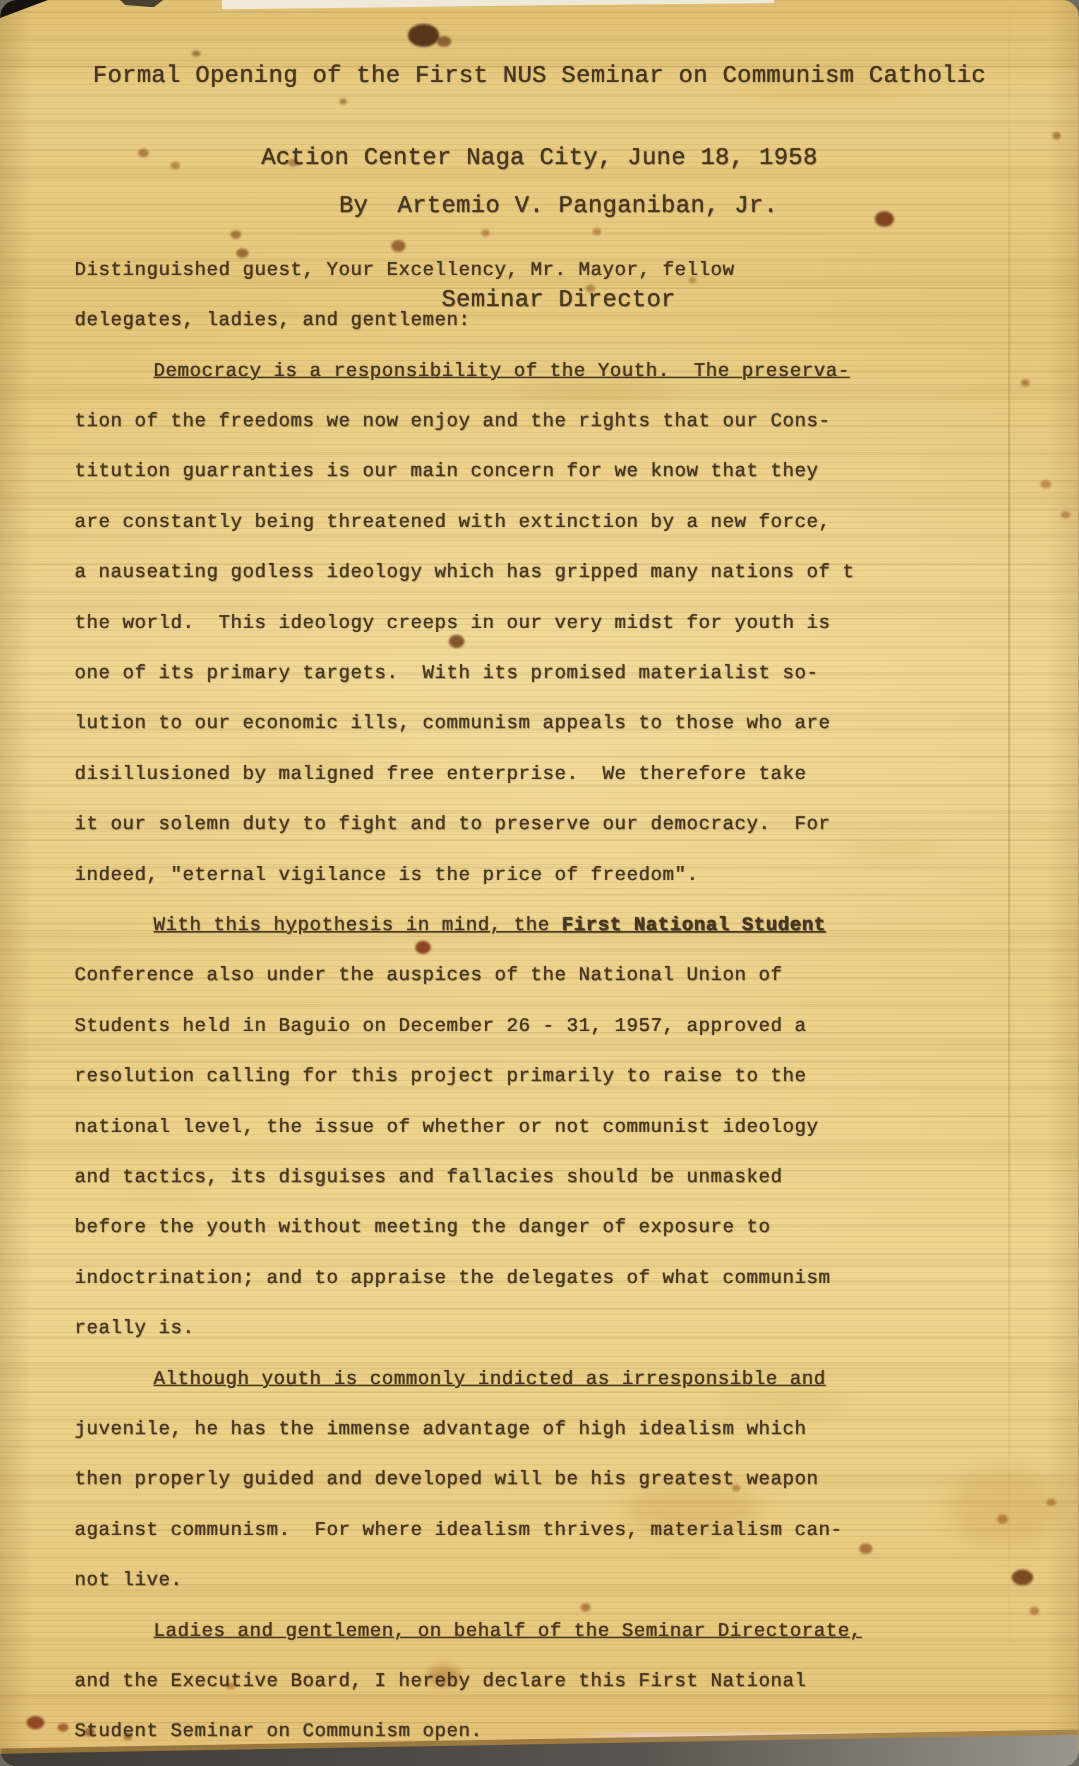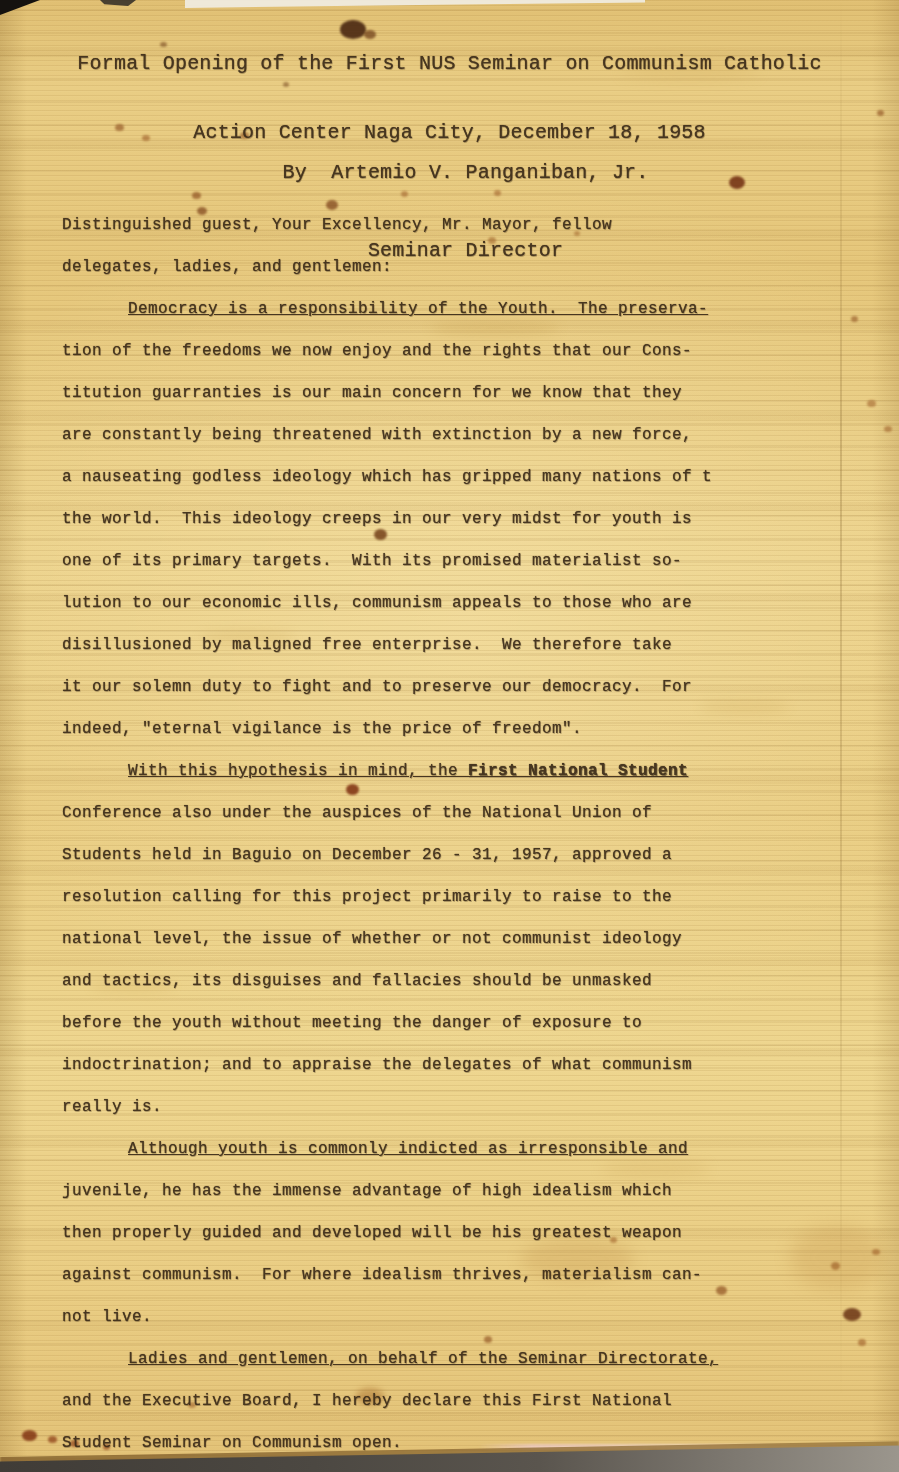--- a/index.html
+++ b/index.html
@@ -3,21 +3,21 @@
 <meta charset="utf-8">
 <style>
   html,body{
     margin:0;padding:0;
     width:899px;height:1472px;
     overflow:hidden;
     background:#6e6a63;
     font-family:"Liberation Mono","DejaVu Sans Mono",monospace;
   }
   .scan{
-    position:relative;width:899px;height:1472px;overflow:hidden;
+    position:relative;width:899px;height:1472px;overflow:hidden;border-radius:14px;
   }
   
   .paper{
     position:absolute;inset:0;
     background:
       radial-gradient(ellipse 90% 45% at 52% 42%, rgba(255,243,196,0.30), rgba(255,243,196,0) 70%),
       linear-gradient(90deg, rgba(120,85,30,0.20) 0%, rgba(120,85,30,0) 3%, rgba(120,85,30,0) 97%, rgba(120,85,30,0.16) 100%),
       linear-gradient(180deg,#e0bf72 0%,#e9cd84 6%,#e5c67a 18%,#ecd28b 38%,#e8cb80 55%,#eed68f 72%,#e9cc82 88%,#e2c176 100%);
   }
   .paper::before{
@@ -151,21 +151,21 @@
       <div class="stain" style="left: 90px; top: 980px; width: 85px; height: 12px; background: rgb(194, 154, 74); opacity: 0.16; filter: blur(6px);"></div>
       <div class="stain" style="left: 700px; top: 700px; width: 90px; height: 14px; background: rgb(194, 154, 74); opacity: 0.16; filter: blur(6px);"></div>
       <div class="stain" style="left: 520px; top: 1238px; width: 115px; height: 42px; background: rgb(176, 120, 48); opacity: 0.18; filter: blur(8px);"></div>
       <div class="stain" style="left: 790px; top: 1225px; width: 95px; height: 65px; background: rgb(176, 120, 48); opacity: 0.18; filter: blur(9px);"></div>
       <div class="stain" style="left: 620px; top: 60px; width: 140px; height: 20px; background: rgb(200, 160, 80); opacity: 0.18; filter: blur(8px);"></div>
     </div>
 
   <div class="content">
     <div class="title-block tw">
       <div>Formal Opening of the First NUS Seminar on Communism Catholic</div>
-      <div>Action Center Naga City, December 18, 1958</div>
+      <div>Action Center Naga City, June 18, 1958</div>
     </div>
 
     <div class="byline-block tw">
       <div>By  Artemio V. Panganiban, Jr.</div>
       <div>Seminar Director</div>
     </div>
 
     <div class="body-text tw" id="body-text"><div class="line"><span class="">Distinguished guest, Your Excellency, Mr. Mayor, fellow</span></div><div class="line"><span class="">delegates, ladies, and gentlemen:</span></div><div class="line indent"><span class="">Democracy is a responsibility of the Youth.  The preserva-</span></div><div class="line"><span class="">tion of the freedoms we now enjoy and the rights that our Cons-</span></div><div class="line"><span class="">titution guarranties is our main concern for we know that they</span></div><div class="line"><span class="">are constantly being threatened with extinction by a new force,</span></div><div class="line"><span class="">a nauseating godless ideology which has gripped many nations of t</span></div><div class="line"><span class="">the world.  This ideology creeps in our very midst for youth is</span></div><div class="line"><span class="">one of its primary targets.  With its promised materialist so-</span></div><div class="line"><span class="">lution to our economic ills, communism appeals to those who are</span></div><div class="line"><span class="">disillusioned by maligned free enterprise.  We therefore take</span></div><div class="line"><span class="">it our solemn duty to fight and to preserve our democracy.  For</span></div><div class="line"><span class="">indeed, "eternal vigilance is the price of freedom".</span></div><div class="line indent"><span class="">With this hypothesis in mind, the </span><span class="bold">First National Student</span></div><div class="line"><span class="">Conference also under the auspices of the National Union of</span></div><div class="line"><span class="">Students held in Baguio on December 26 - 31, 1957, approved a</span></div><div class="line"><span class="">resolution calling for this project primarily to raise to the</span></div><div class="line"><span class="">national level, the issue of whether or not communist ideology</span></div><div class="line"><span class="">and tactics, its disguises and fallacies should be unmasked</span></div><div class="line"><span class="">before the youth without meeting the danger of exposure to</span></div><div class="line"><span class="">indoctrination; and to appraise the delegates of what communism</span></div><div class="line"><span class="">really is.</span></div><div class="line indent"><span class="">Although youth is commonly indicted as irresponsible and</span></div><div class="line"><span class="">juvenile, he has the immense advantage of high idealism which</span></div><div class="line"><span class="">then properly guided and developed will be his greatest weapon</span></div><div class="line"><span class="">against communism.  For where idealism thrives, materialism can-</span></div><div class="line"><span class="">not live.</span></div><div class="line indent"><span class="">Ladies and gentlemen, on behalf of the Seminar Directorate,</span></div><div class="line"><span class="">and the Executive Board, I hereby declare this First National</span></div><div class="line"><span class="">Student Seminar on Communism open.</span></div></div>
   </div>
 

